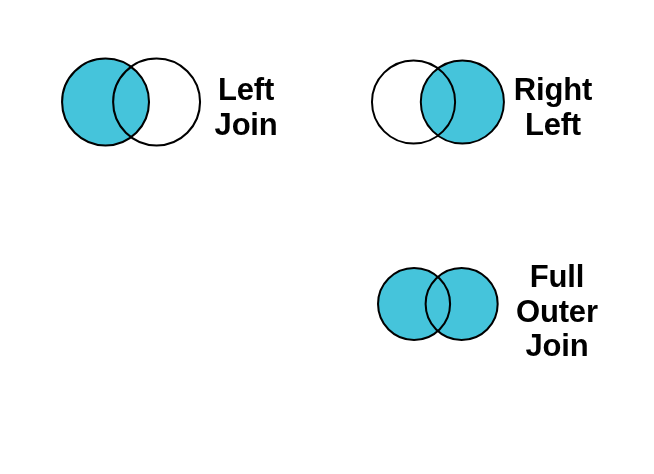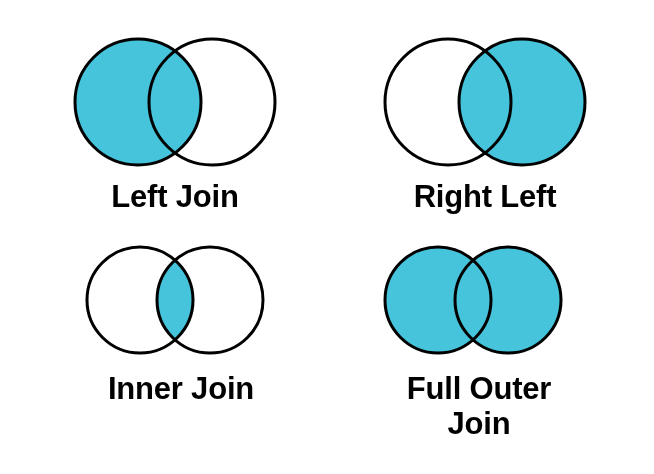--- a/index.html
+++ b/index.html
@@ -16,42 +16,42 @@
   }
   #board {
     position: relative;
     width: 654px;
     height: 474px;
     background: #ffffff;
   }
   .venn-cell {
     position: absolute;
     display: flex;
-    flex-direction: column;
+    flex-direction: row;
     align-items: center;
   }
   .venn-figure {
     position: relative;
     display: block;
   }
   .venn-caption {
     font-family: "Liberation Sans", sans-serif;
     font-weight: bold;
     color: #000000;
     text-align: center;
     line-height: 1.12;
     letter-spacing: -0.2px;
     white-space: pre-line;
   }
 
   
   #cell-left-join      { left: 60px;  top: 36px;  width: 230px; }
   #cell-right-join     { left: 370px; top: 36px;  width: 230px; }
   #cell-inner-join     { left: 66px;  top: 244px; width: 230px; }
-  #cell-full-outer-join{ left: 364px; top: 244px; width: 230px; }
+  #cell-full-outer-join{ left: 376px; top: 244px; width: 230px; }
 
   #cell-left-join .venn-caption,
   #cell-right-join .venn-caption {
     font-size: 31px;
     margin-top: 12px;
   }
   #cell-inner-join .venn-caption,
   #cell-full-outer-join .venn-caption {
     font-size: 31px;
     margin-top: 16px;
@@ -101,39 +101,20 @@
 
       <g clip-path="url(#clip-rj-left)">
         <circle cx="140" cy="66" r="63" fill="#45c4db"></circle>
       </g>
       <circle cx="66" cy="66" r="63" fill="none" stroke="#000000" stroke-width="3"></circle>
       <circle cx="140" cy="66" r="63" fill="none" stroke="#000000" stroke-width="3"></circle>
     </svg>
     <div class="venn-caption">Right Left</div>
   </div>
 
-  <div class="venn-cell" id="cell-inner-join">
-    <svg class="venn-figure" width="194" height="112" viewBox="0 0 194 112">
-      <defs>
-        <clipPath id="clip-ij-left">
-            <circle cx="56" cy="56" r="53"></circle>
-          </clipPath>
-      </defs>
-
-      <circle cx="56" cy="56" r="53" fill="#ffffff"></circle>
-      <circle cx="126" cy="56" r="53" fill="#ffffff"></circle>
-
-      <g clip-path="url(#clip-ij-left)">
-        <circle cx="126" cy="56" r="53" fill="#45c4db"></circle>
-      </g>
-      <circle cx="56" cy="56" r="53" fill="none" stroke="#000000" stroke-width="3"></circle>
-      <circle cx="126" cy="56" r="53" fill="none" stroke="#000000" stroke-width="3"></circle>
-    </svg>
-    <div class="venn-caption">Inner Join</div>
-  </div>
 
   <div class="venn-cell" id="cell-full-outer-join">
     <svg class="venn-figure" width="194" height="112" viewBox="0 0 194 112">
 
       <circle cx="56" cy="56" r="53" fill="#45c4db"></circle>
       <circle cx="126" cy="56" r="53" fill="#45c4db"></circle>
       <circle cx="56" cy="56" r="53" fill="none" stroke="#000000" stroke-width="3"></circle>
       <circle cx="126" cy="56" r="53" fill="none" stroke="#000000" stroke-width="3"></circle>
     </svg>
     <div class="venn-caption">Full Outer

